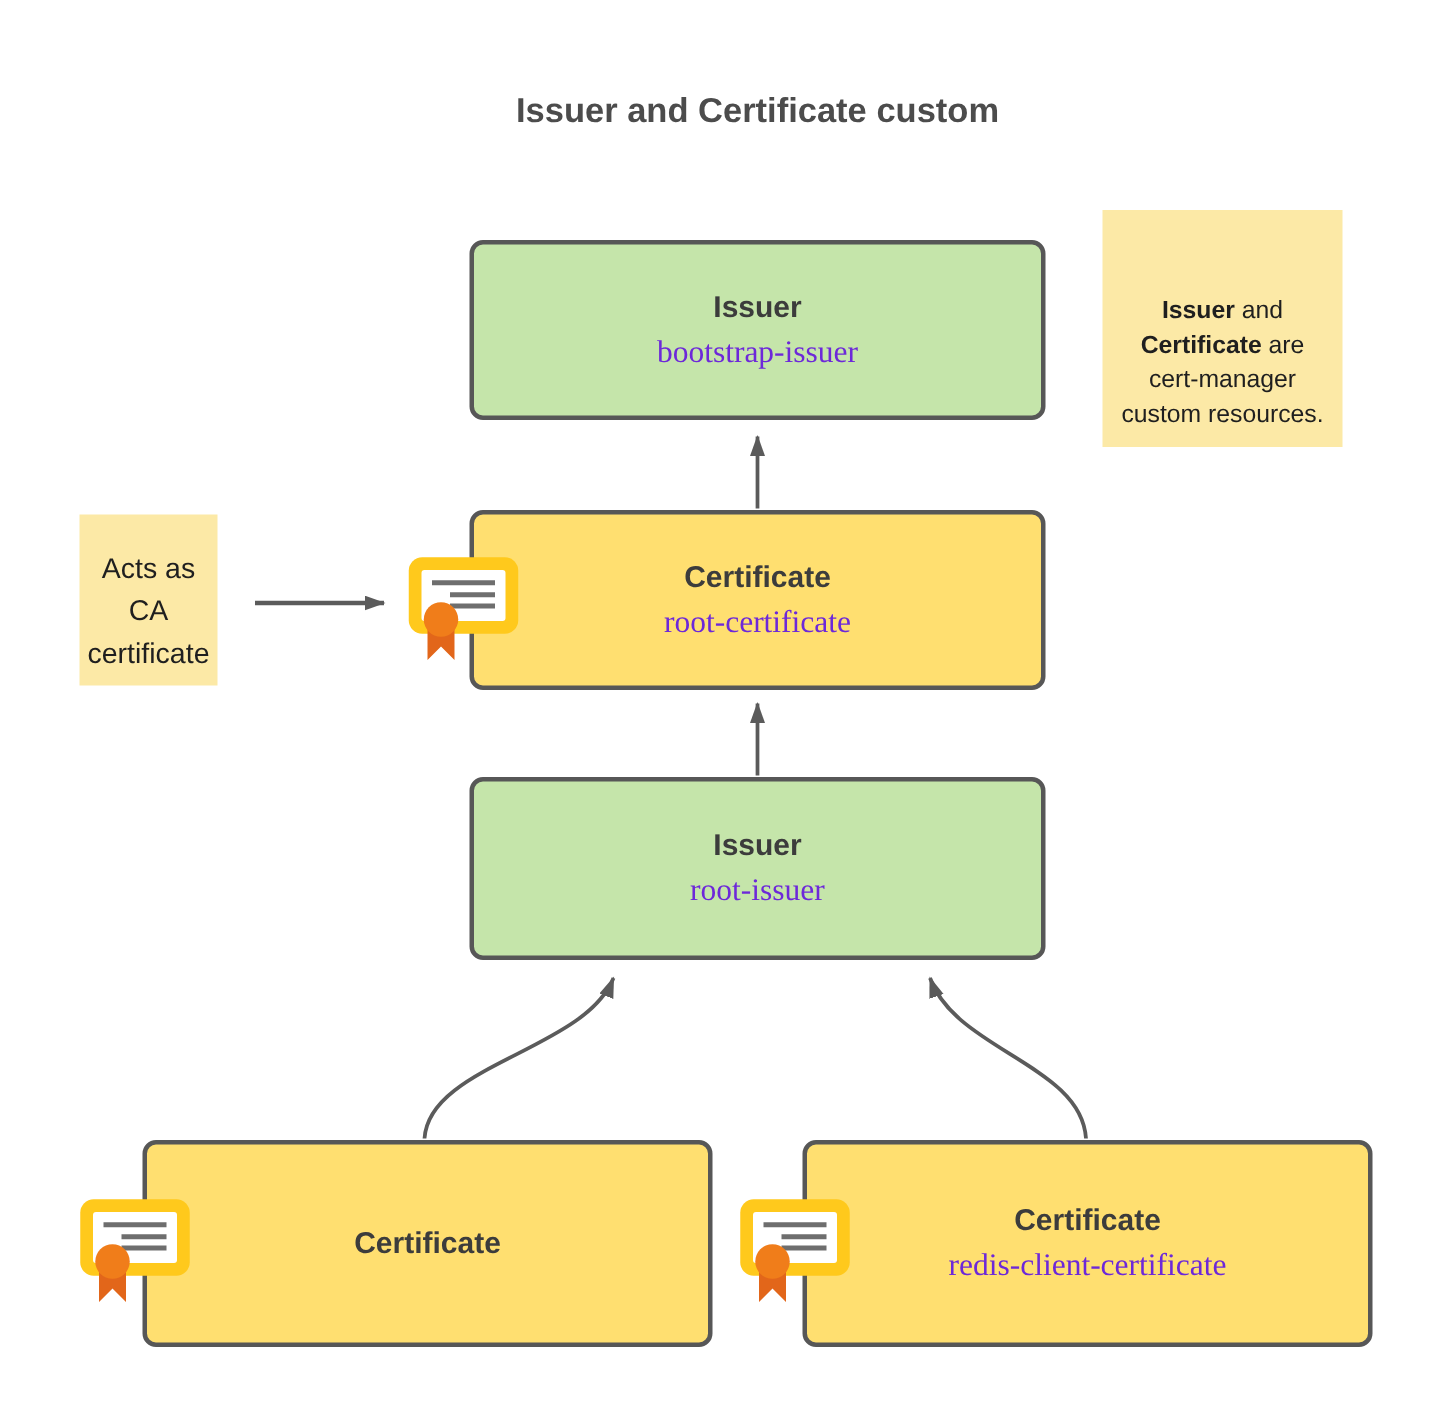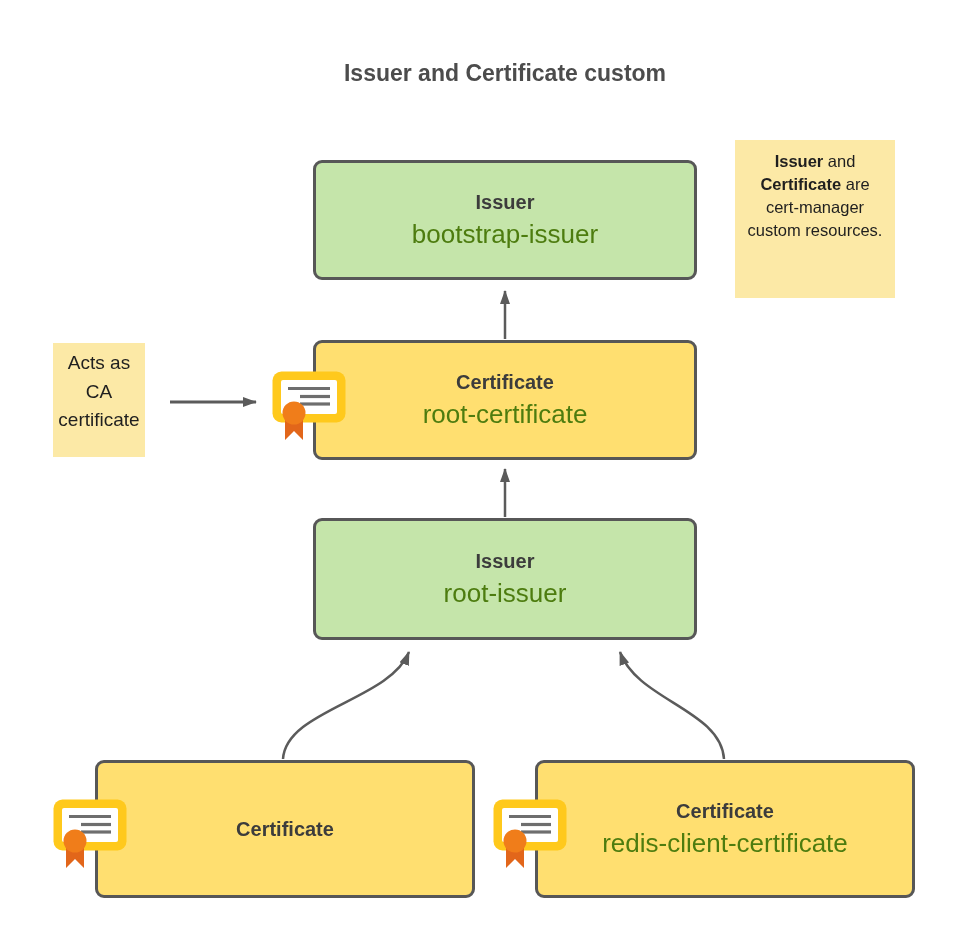--- a/index.html
+++ b/index.html
@@ -45,29 +45,30 @@
     text-align: center;
   }
   .node.issuer { background: var(--issuer_fill, #C5E5AA); }
   .node.certificate { background: var(--certificate_fill, #FFDF70); }
   .node-type {
     font-size: 20px;
     font-weight: bold;
     color: #3c3c3c;
   }
   .node-name {
-    font-size: 26px;
-    color: #4d7c0f;
+    font-size: 21px;
+    color: #6d28d9;
+    font-family: Liberation Serif, serif;
   }
   .note {
     position: absolute;
     box-sizing: border-box;
     background: var(--note_fill, #FCE9A6);
     display: flex;
-    align-items: flex-start;
+    align-items: flex-end;
     justify-content: center;
     text-align: center;
     z-index: 2;
     color: #1f1f1f;
   }
   .note-left {
     left: 53px; top: 343px;
     width: 92px; height: 114px;
     font-size: 19px;
     line-height: 1.5;

